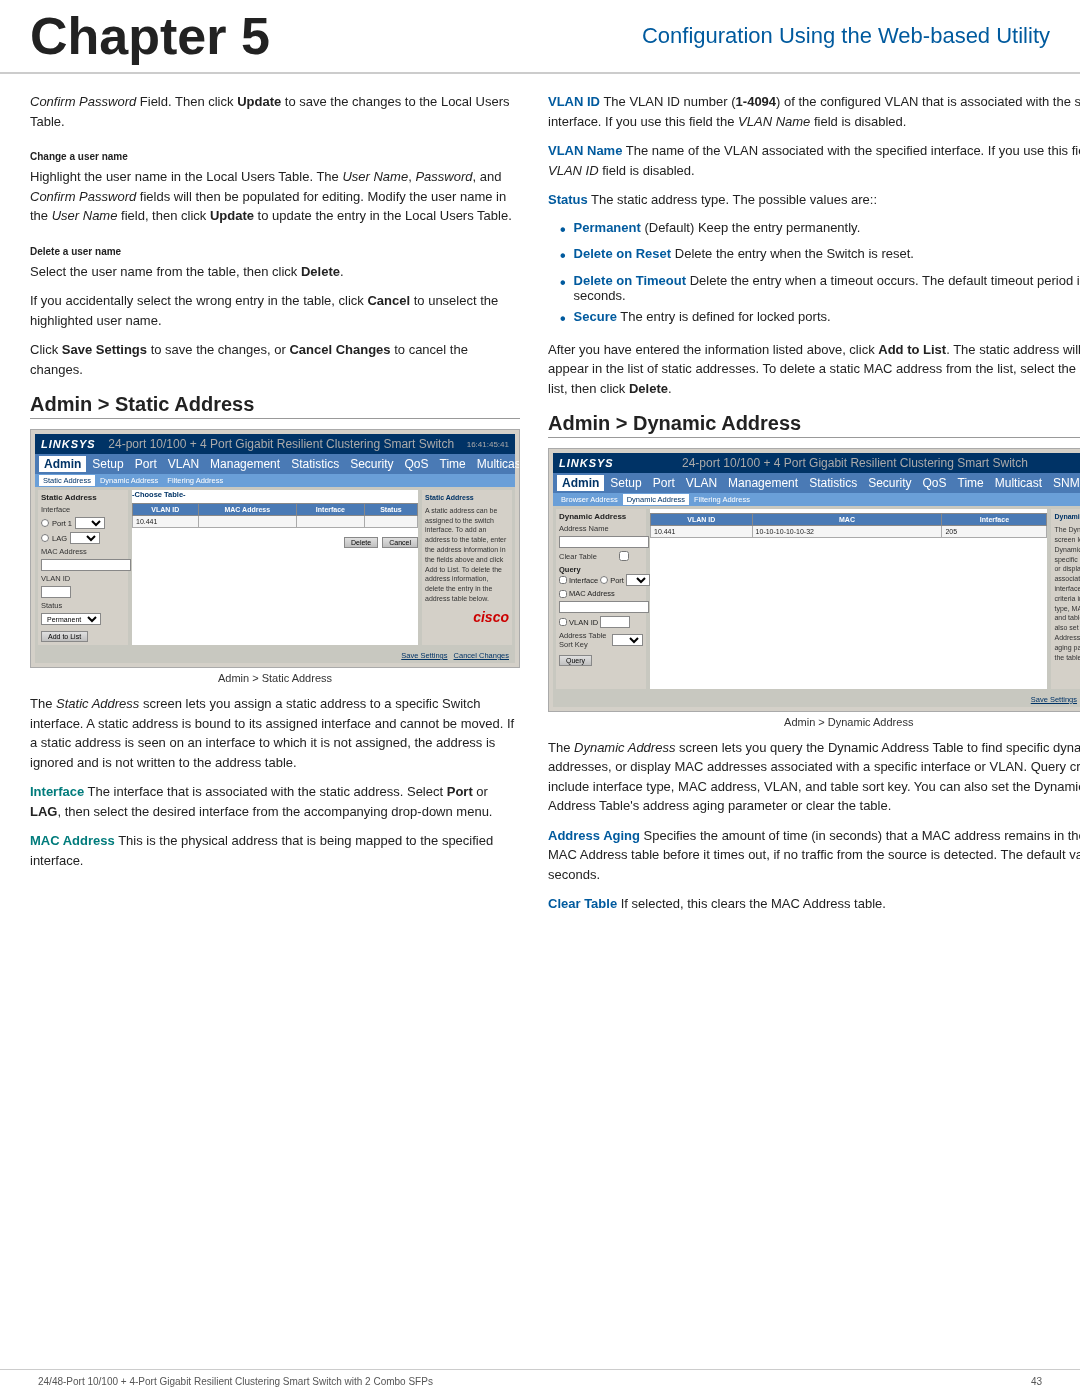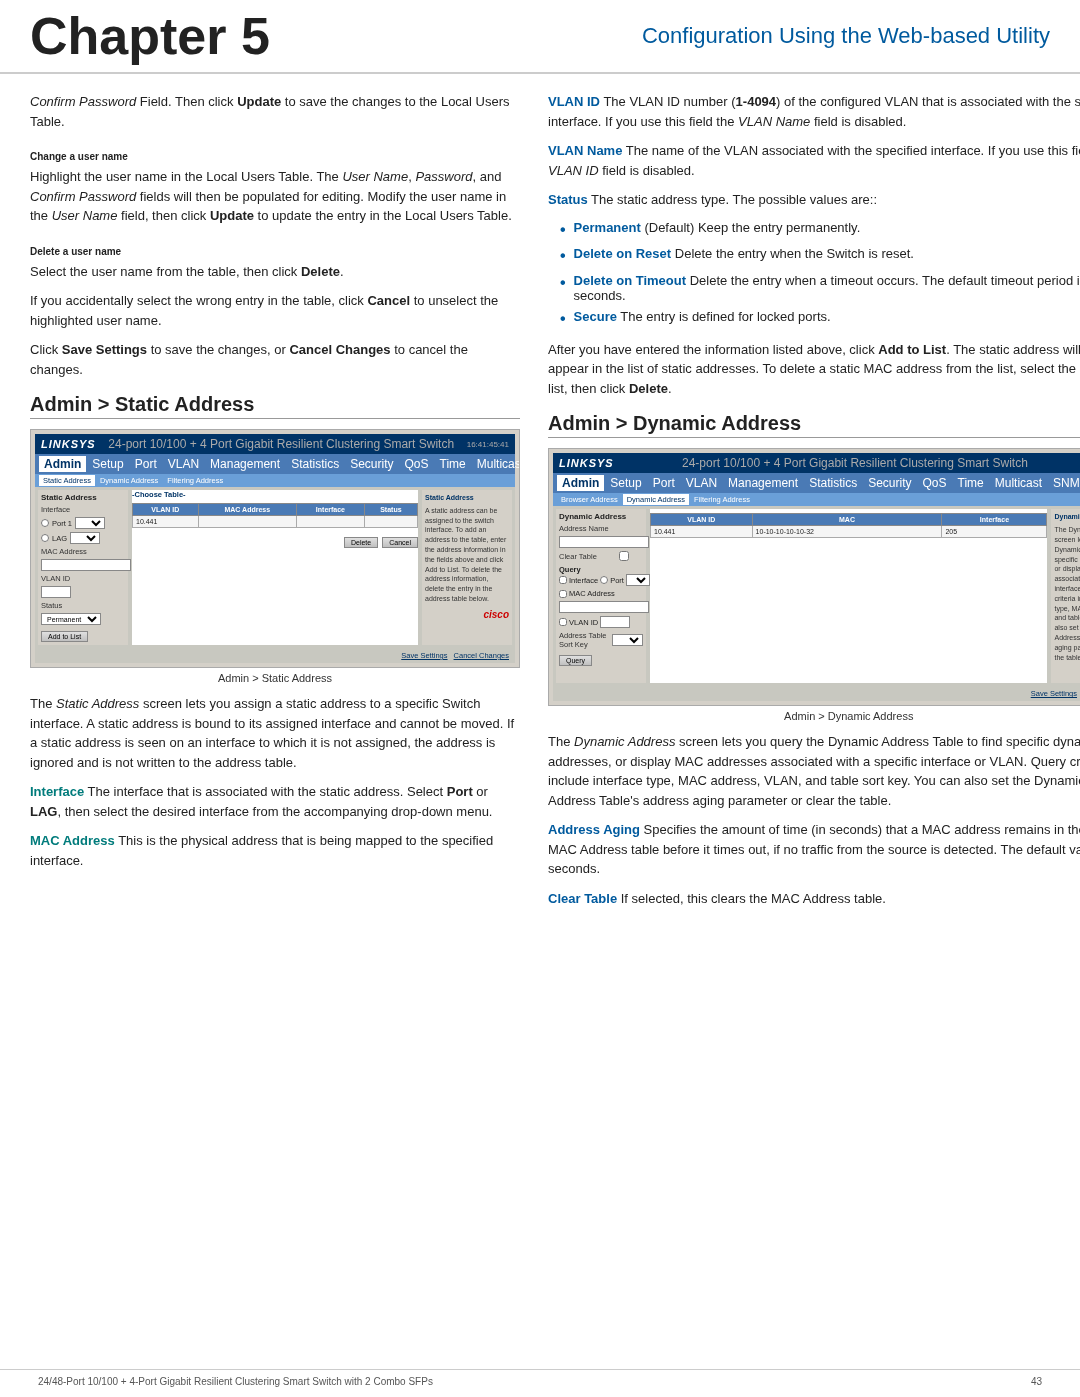--- a/index.html
+++ b/index.html
@@ -248,21 +248,21 @@
       gap: 6px;
     }
     .linksys-footer a {
       color: #003366;
       text-decoration: underline;
       cursor: pointer;
     }
     .cisco-logo {
       color: #cc0000;
       font-weight: bold;
-      font-size: 10px;
+      font-size: 14px;
       font-style: italic;
       text-align: right;
     }
 
     
     .page-footer {
       position: absolute;
       bottom: 10px;
       left: 0;
       right: 0;

